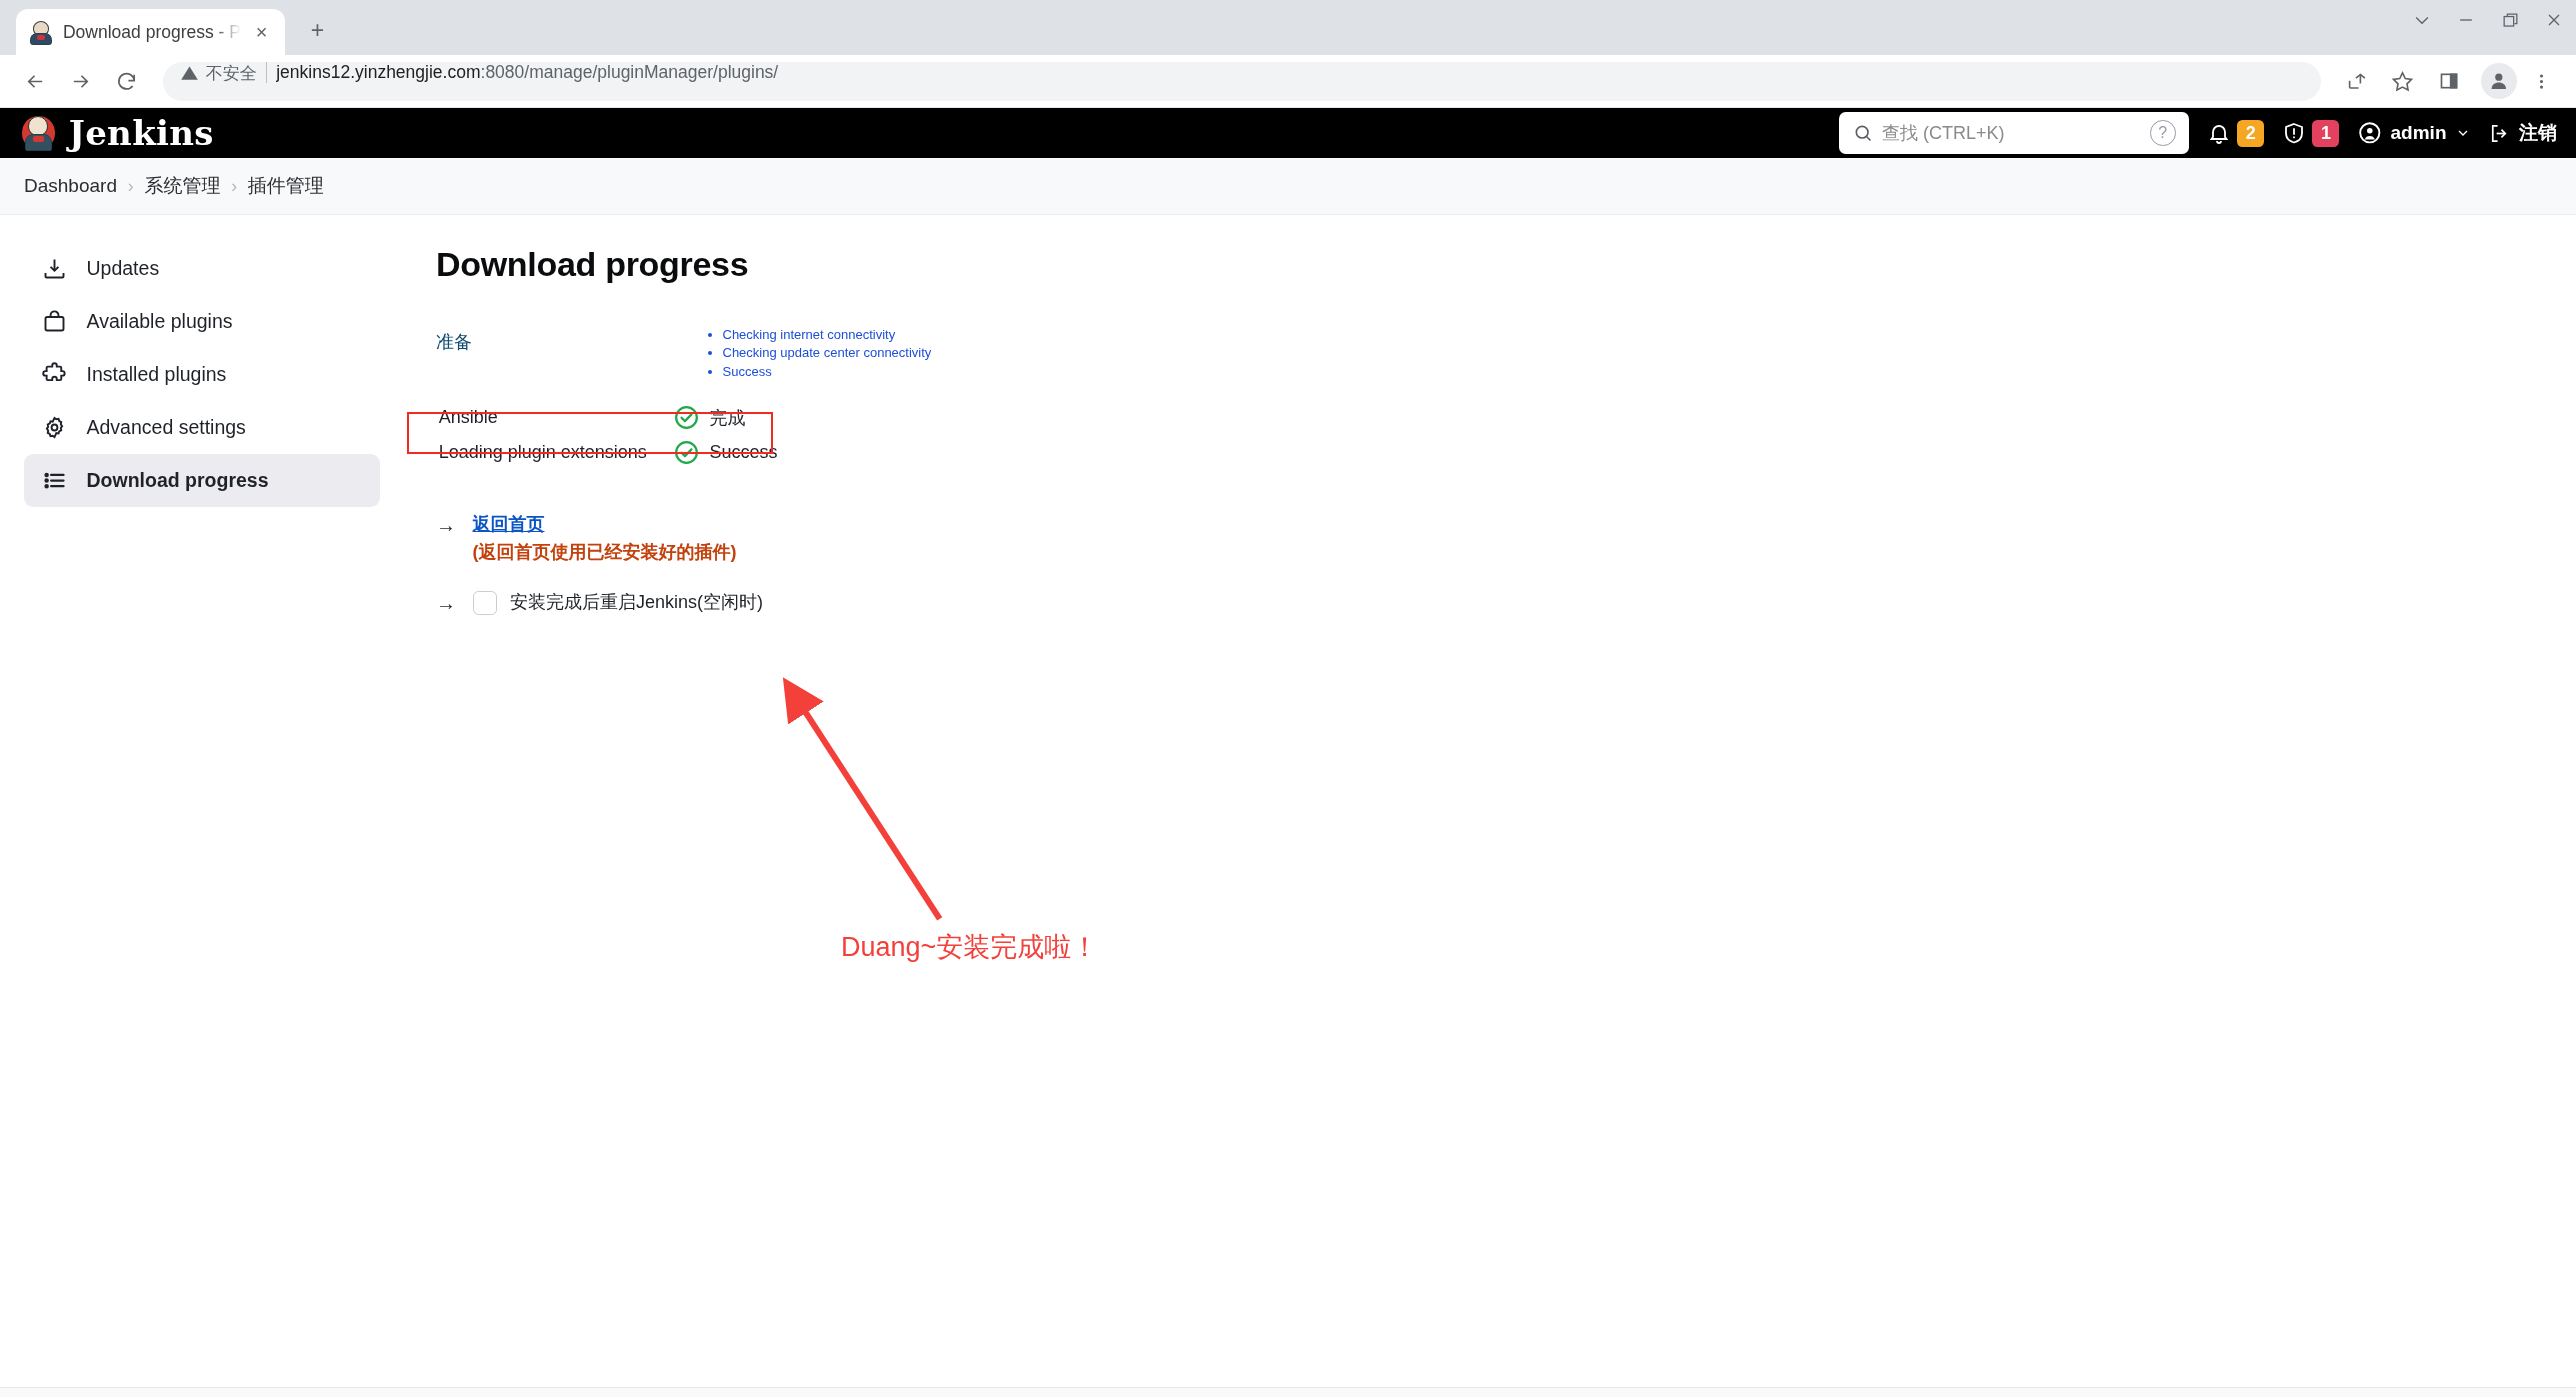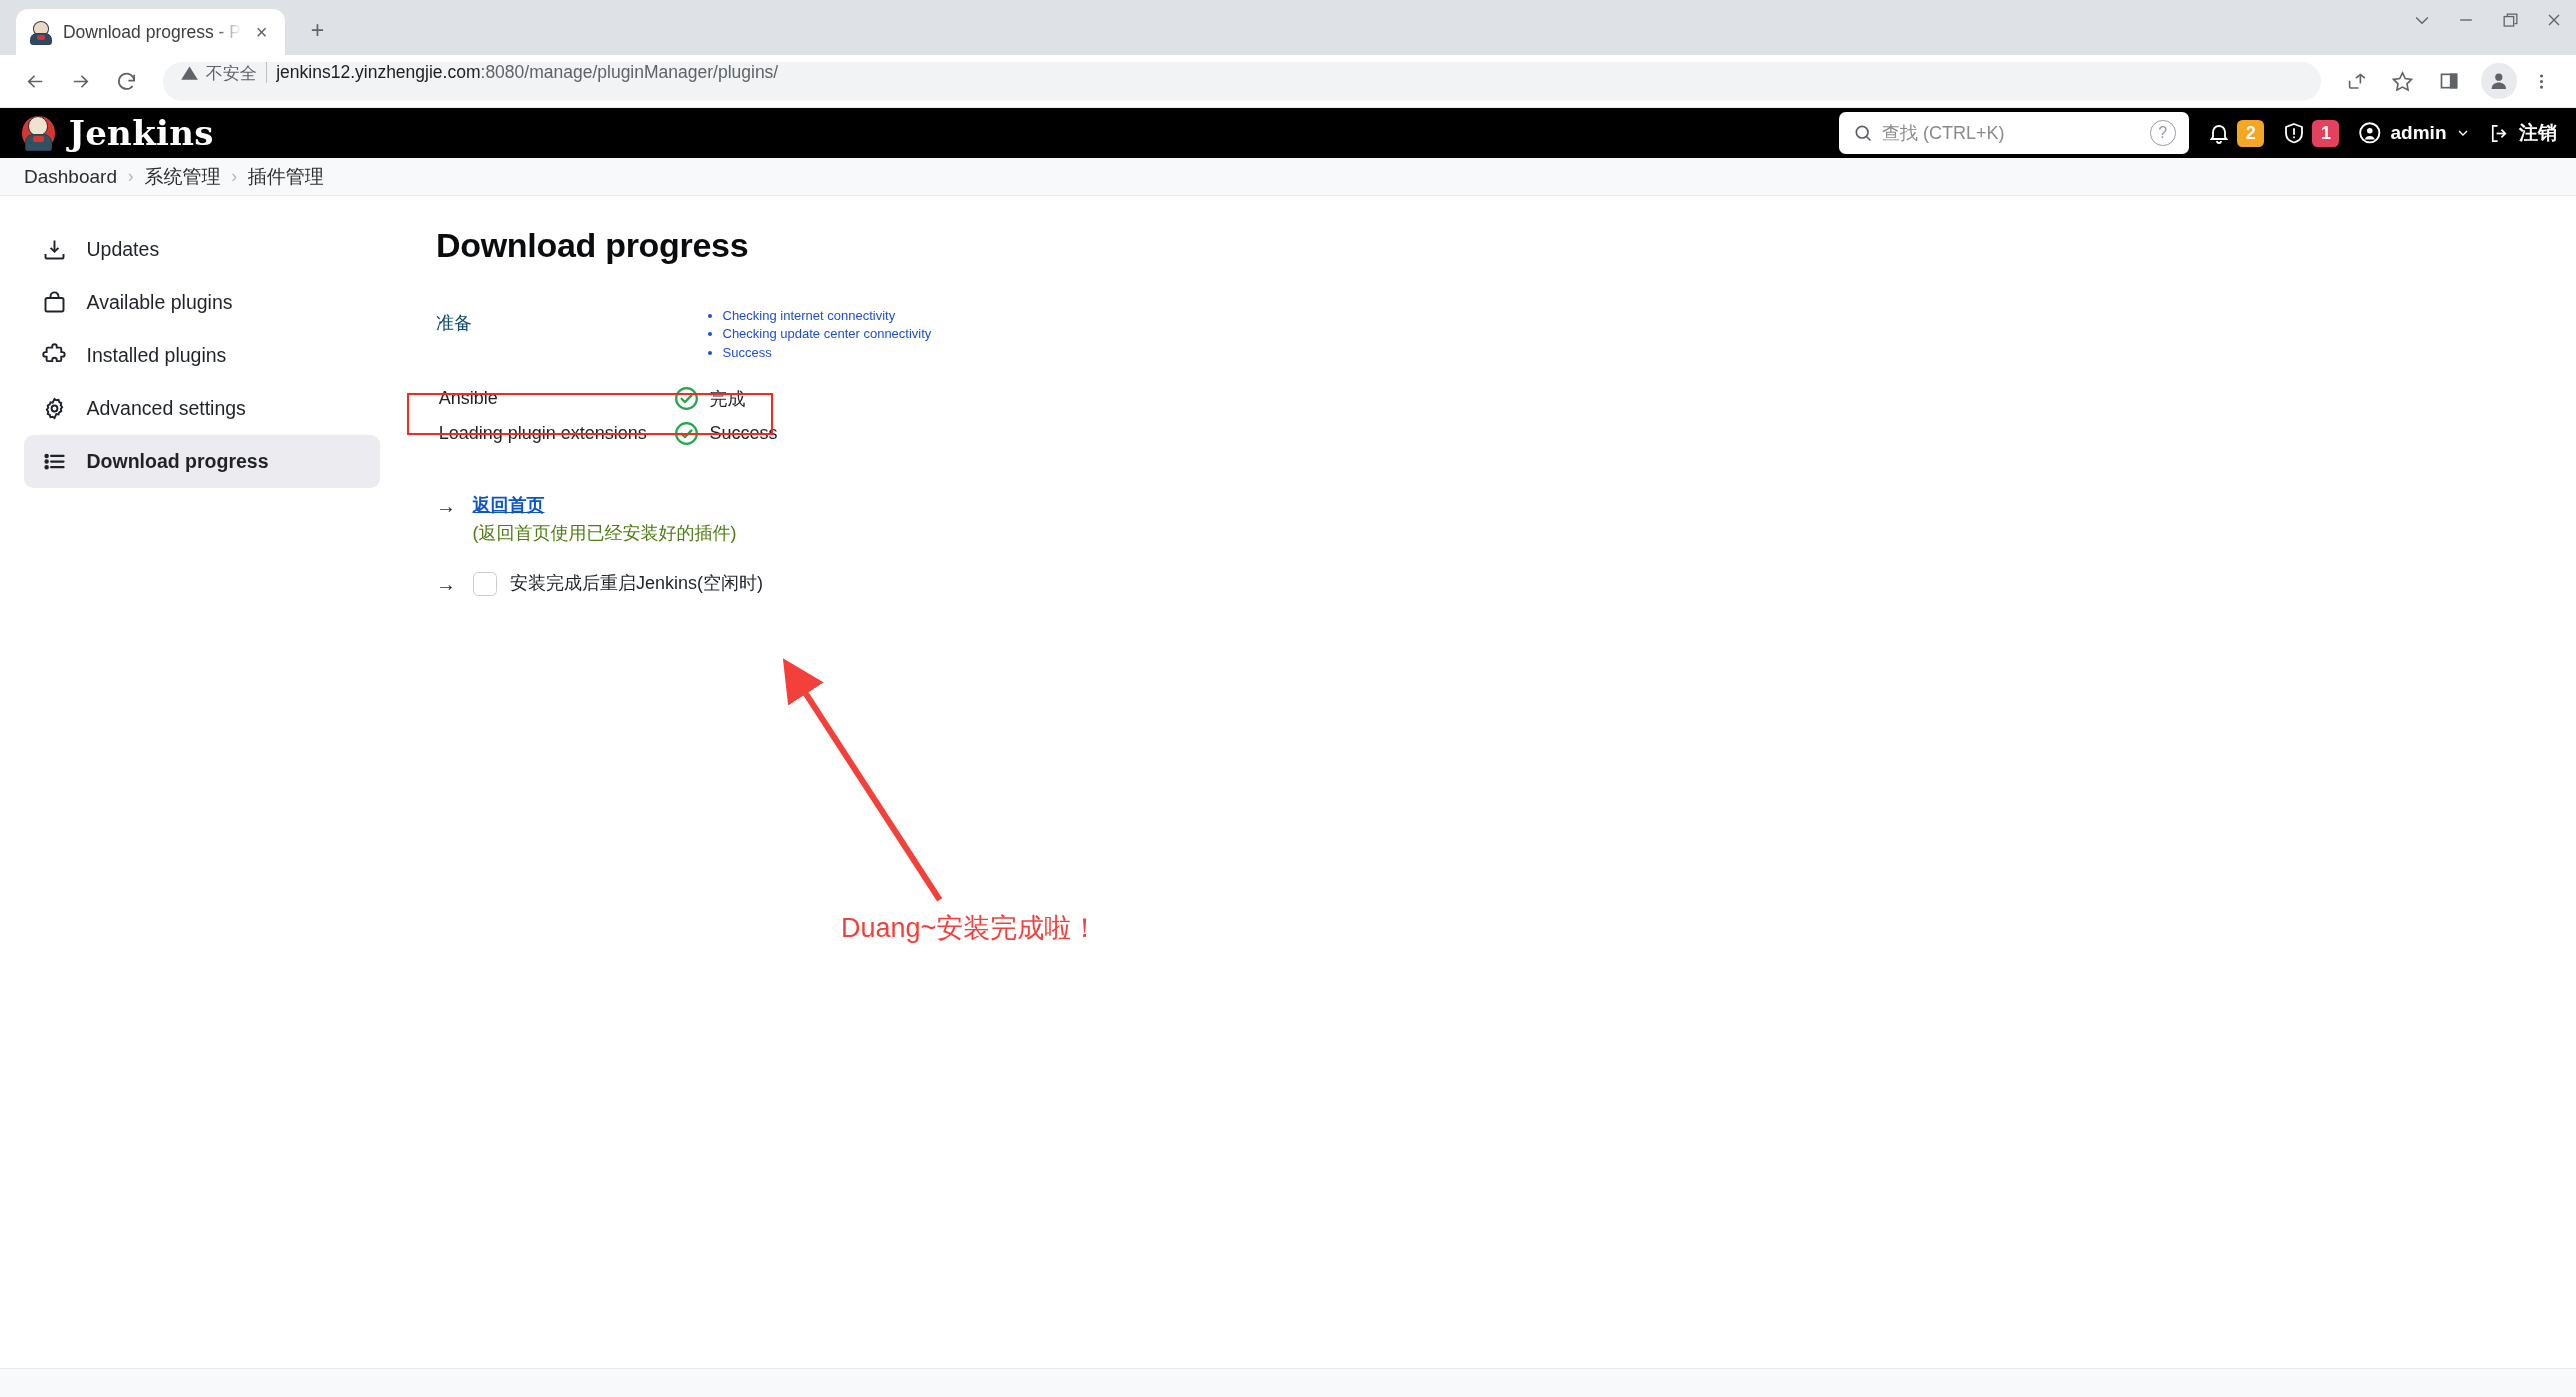--- a/index.html
+++ b/index.html
@@ -143,21 +143,21 @@
   .badge {
     min-width: 27px; height: 27px; padding: 0 6.7px;
     border-radius: 5.4px; color:#fff; font-size:18px; font-weight:700;
     display:flex; align-items:center; justify-content:center;
   }
   .jk-user { display:flex; align-items:center; gap:8px; color:#fff; font-size:19px; font-weight:700; cursor:pointer;}
   .jk-logout { display:flex; align-items:center; gap:8px; color:#fff; font-size:19px; font-weight:700; cursor:pointer;}
 
   
   .breadcrumb-bar {
-    height: 38px; background:#f8f9fa;
+    height: 57px; background:#f8f9fa;
     display:flex; align-items:center; padding: 0 24px; gap: 10.8px;
     border-bottom: 0.7px solid #ebecef;
   }
   .crumb { font-size: 19px; color:#2b2d31; cursor:pointer; }
   .crumb-sep { color:#b5b7bd; font-size:17.5px; }
 
   
   .page { display:flex; background:#ffffff; height: 1172px; }
   .sidebar { width: 404px; padding: 27px 24px 0 24px; flex:0 0 404px; }
   .side-item {
@@ -185,21 +185,21 @@
   .redbox {
     position:absolute; left: 2.7px; top: 197px;
     width: 366px; height: 42px;
     border: 2px solid #f22b22; pointer-events:none;
   }
 
   .actions { margin-top: 42px; }
   .action-row { display:flex; align-items:flex-start; gap: 13.5px; margin-bottom: 25.6px; }
   .arrow-gly { font-size: 20px; color:#1f2329; line-height: 1; padding-top: 2.7px; width: 23px;}
   .link-main { font-size: 18px; color:#0b55c6; text-decoration:underline; font-weight:700; cursor:pointer; }
-  .link-sub { font-size: 18px; color:#4d7c0f; margin-top: 4px; }
+  .link-sub { font-size: 18px; color:#c2410c; margin-top: 4px; font-weight: bold; }
   .chk {
     width: 24px; height: 24px; border:1.3px solid #c9ccd1; border-radius:5.4px;
     background:#fff; cursor:pointer; flex:0 0 24px; margin-top: 1.3px;
   }
   .chk-label { font-size: 18px; color:#1f2329; }
 
   .annotation-text {
     position:absolute; left: 437px; top: 714px;
     font-size: 27px; color:#f4403a; white-space:nowrap;
   }

